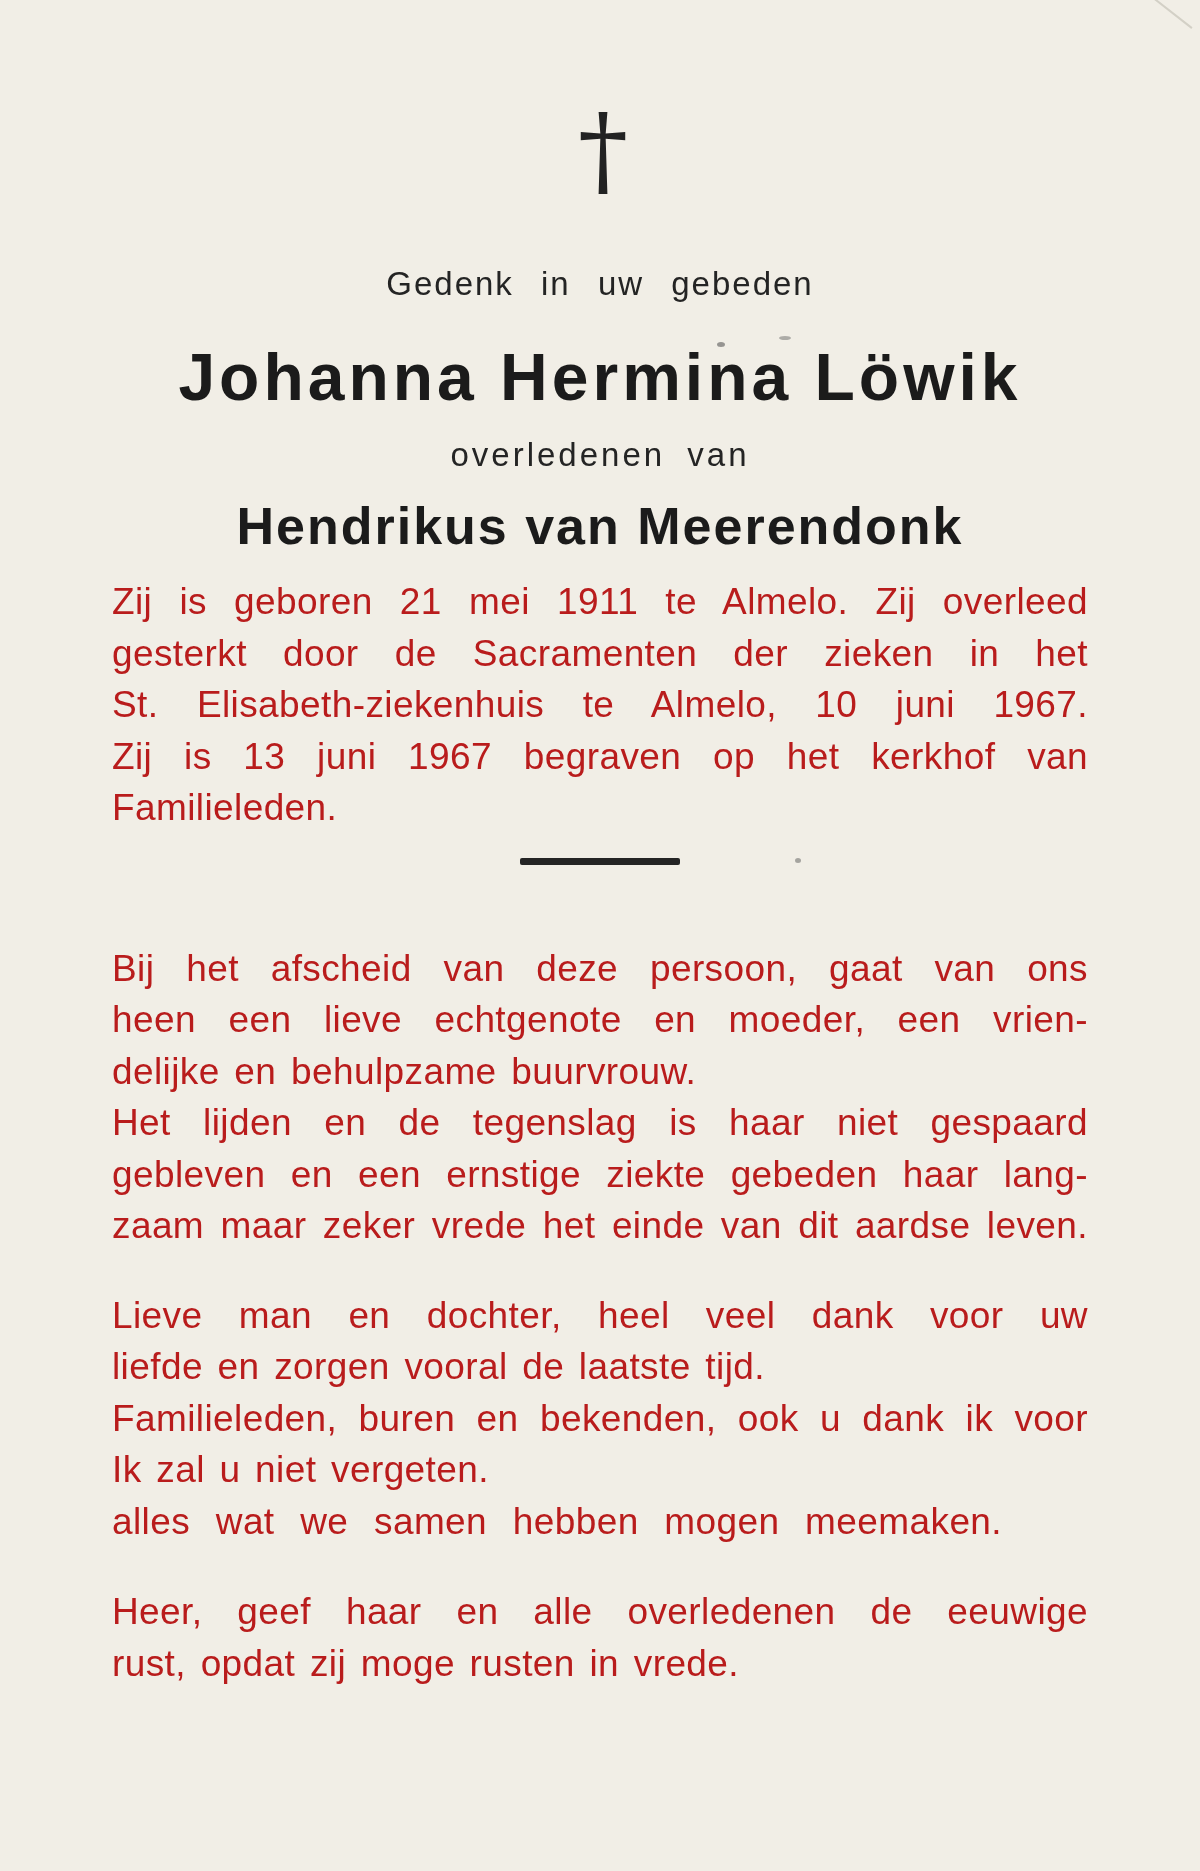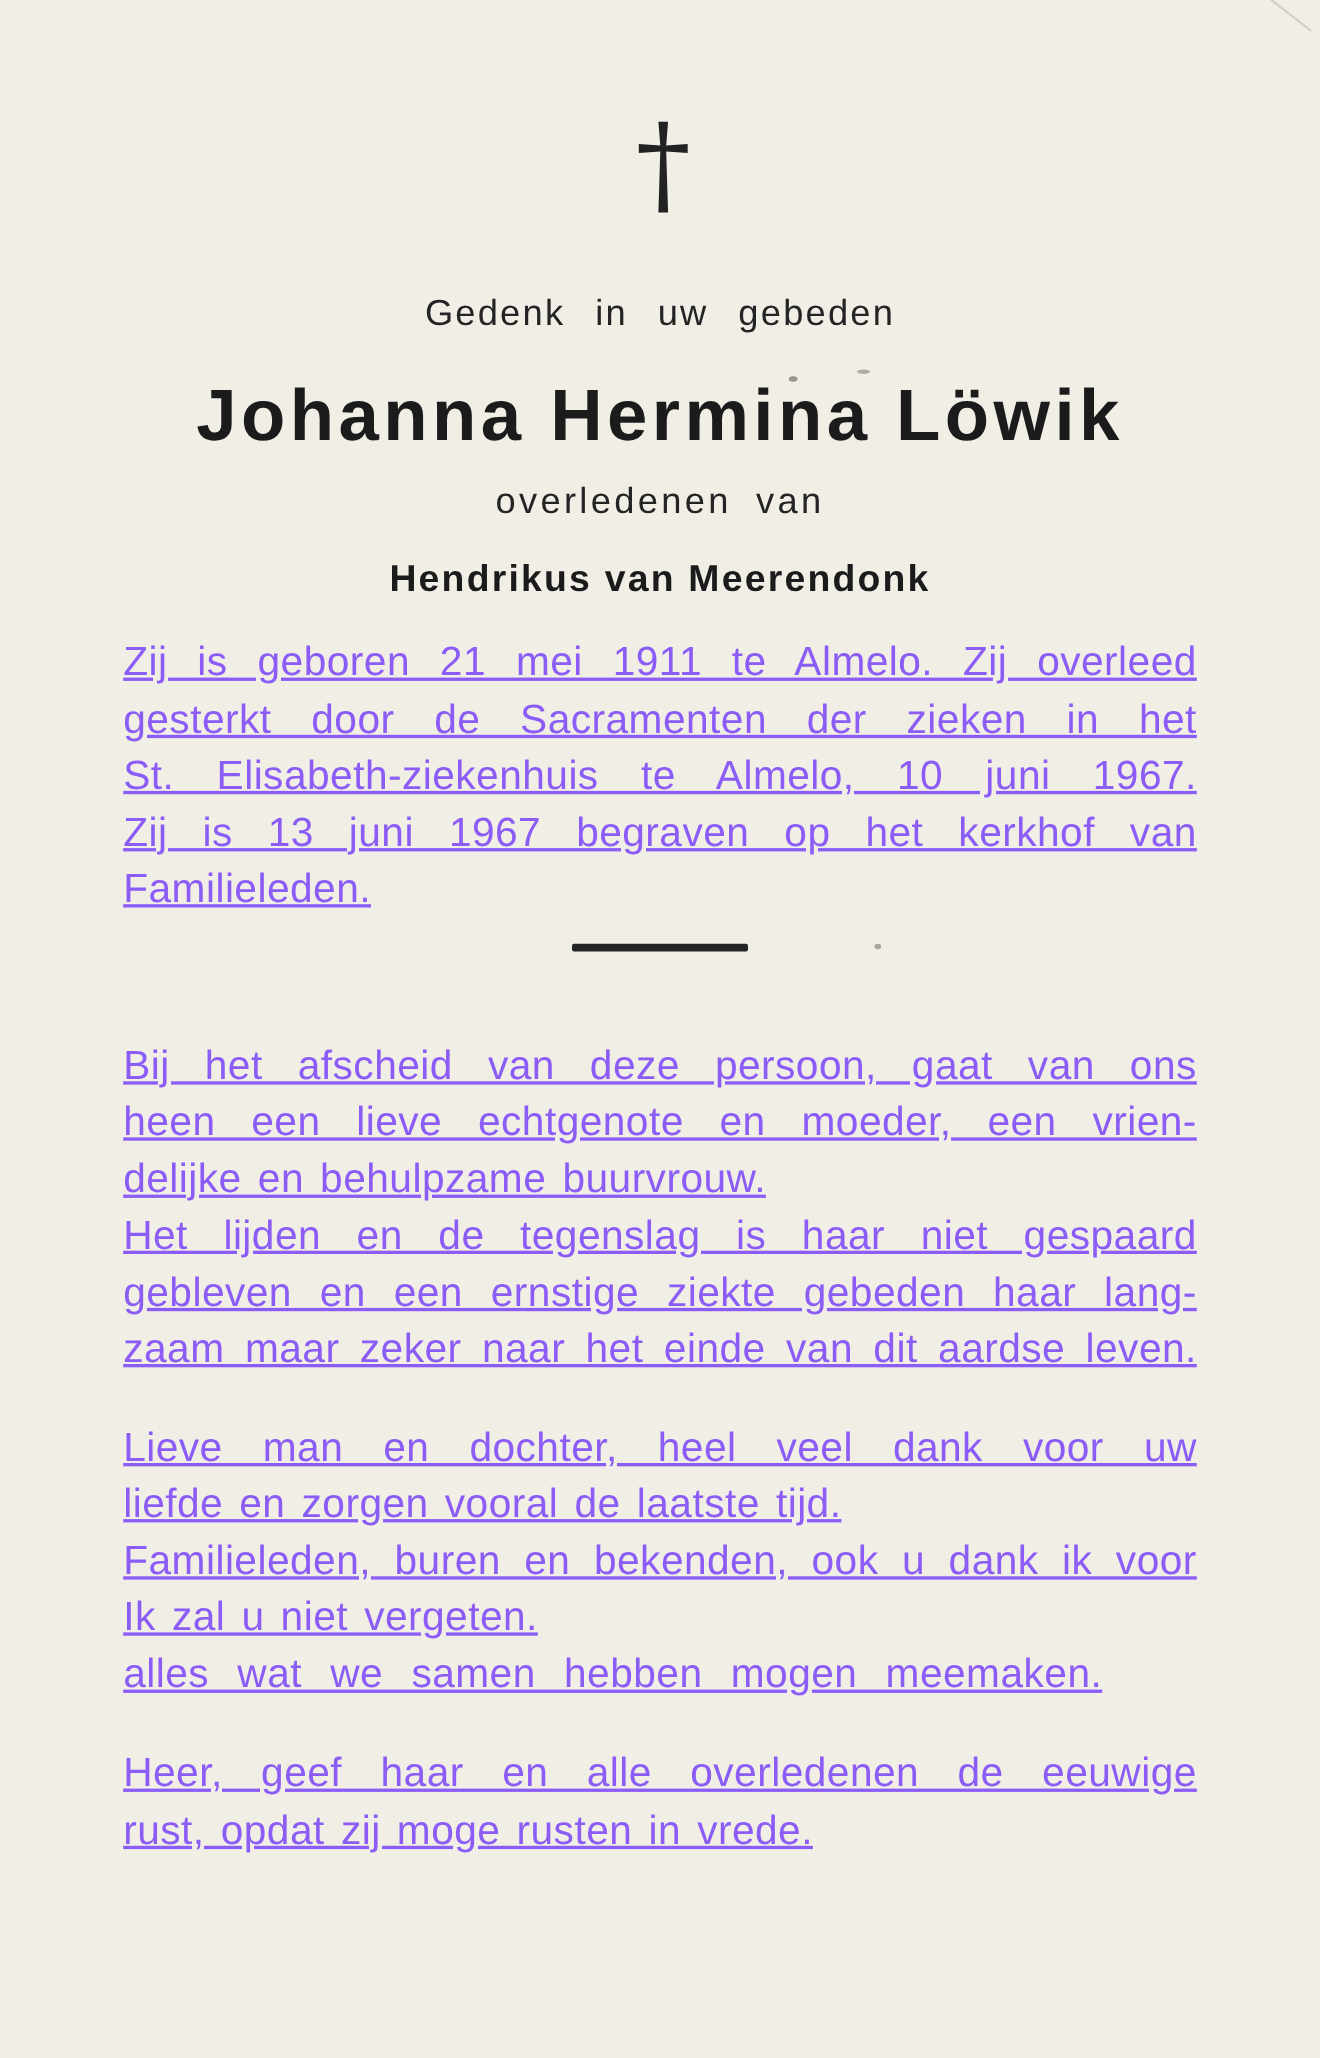--- a/index.html
+++ b/index.html
@@ -52,33 +52,32 @@
     text-align:center;
     font-size:33px;
     line-height:40px;
     letter-spacing:3px;
     word-spacing:10px;
     color:#242424;
   }
   .spouse{
     margin-top:20px;
     text-align:center;
-    font-size:34px;
+    font-size:52px;
     line-height:62px;
     font-weight:700;
     letter-spacing:2px;
     color:#1b1b1b;
   }
   .block{
     font-size:37px;
     line-height:51.5px;
     letter-spacing:0.4px;
     word-spacing:4px;
-    color:#8b5cf6;
-    text-decoration:underline;
+    color:#b91c1c;
   }
   .block .line{ text-align:left; }
   .block .line.just{
     text-align:justify;
     text-align-last:justify;
   }
   .block .line.wide{ word-spacing:15px; }
   .life{ margin-top:19px; }
   .rule{
     margin:24px auto 0 auto;
@@ -129,21 +128,21 @@
     </div>
 
   <div class="rule"></div>
 
   <div class="block memorial">
       <div class="line just">Bij het afscheid van deze persoon, gaat van ons</div>
       <div class="line just">heen een lieve echtgenote en moeder, een vrien-</div>
       <div class="line">delijke en behulpzame buurvrouw.</div>
       <div class="line just">Het lijden en de tegenslag is haar niet gespaard</div>
       <div class="line just">gebleven en een ernstige ziekte gebeden haar lang-</div>
-      <div class="line just">zaam maar zeker naar het einde van dit aardse leven.</div>
+      <div class="line just">zaam maar zeker vrede het einde van dit aardse leven.</div>
     </div>
 
   <div class="block thanks">
       <div class="line just">Lieve man en dochter, heel veel dank voor uw</div>
       <div class="line">liefde en zorgen vooral de laatste tijd.</div>
       <div class="line just">Familieleden, buren en bekenden, ook u dank ik voor</div>
       <div class="line">Ik zal u niet vergeten.</div>
       <div class="line wide">alles wat we samen hebben mogen meemaken.</div>
     </div>
 

